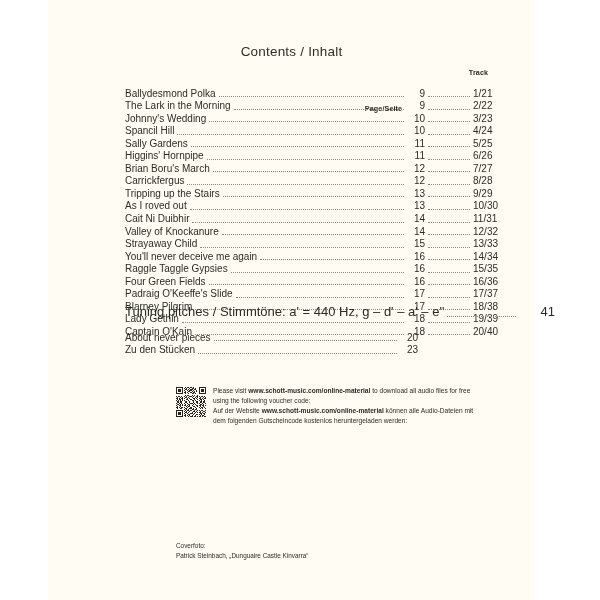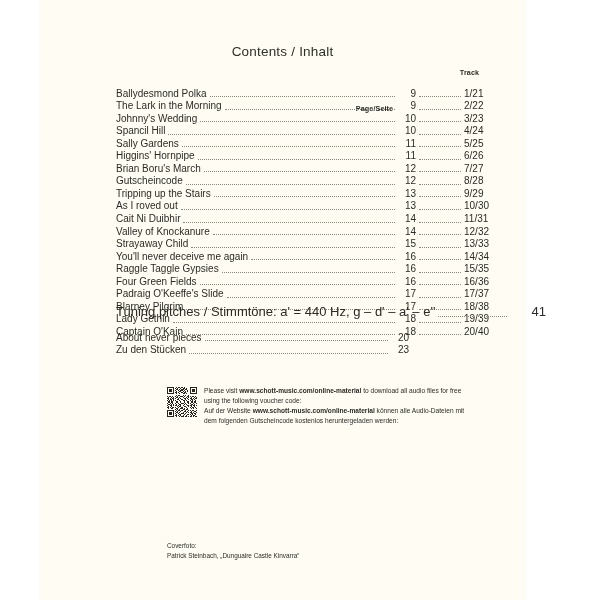--- a/index.html
+++ b/index.html
@@ -9,21 +9,21 @@
   }
   body {
     width: 600px;
     height: 600px;
     overflow: hidden;
     font-family: "Liberation Sans", sans-serif;
     color: #2b2a26;
   }
   #page {
     position: absolute;
-    left: 39px;
+    left: 48px;
     top: 0;
     width: 487px;
     height: 600px;
     background: #fffdf3;
   }
 
   
   .title {
     position: absolute;
     left: 0;
@@ -201,21 +201,21 @@
         <span class="tr">6/26</span>
       </div>
       <div class="row">
         <span class="name">Brian Boru's March</span>
         <span class="leader"></span>
         <span class="pg">12</span>
         <span class="leader short"></span>
         <span class="tr">7/27</span>
       </div>
       <div class="row">
-        <span class="name">Gutscheincode</span>
+        <span class="name">Carrickfergus</span>
         <span class="leader"></span>
         <span class="pg">12</span>
         <span class="leader short"></span>
         <span class="tr">8/28</span>
       </div>
       <div class="row">
         <span class="name">Tripping up the Stairs</span>
         <span class="leader"></span>
         <span class="pg">13</span>
         <span class="leader short"></span>

